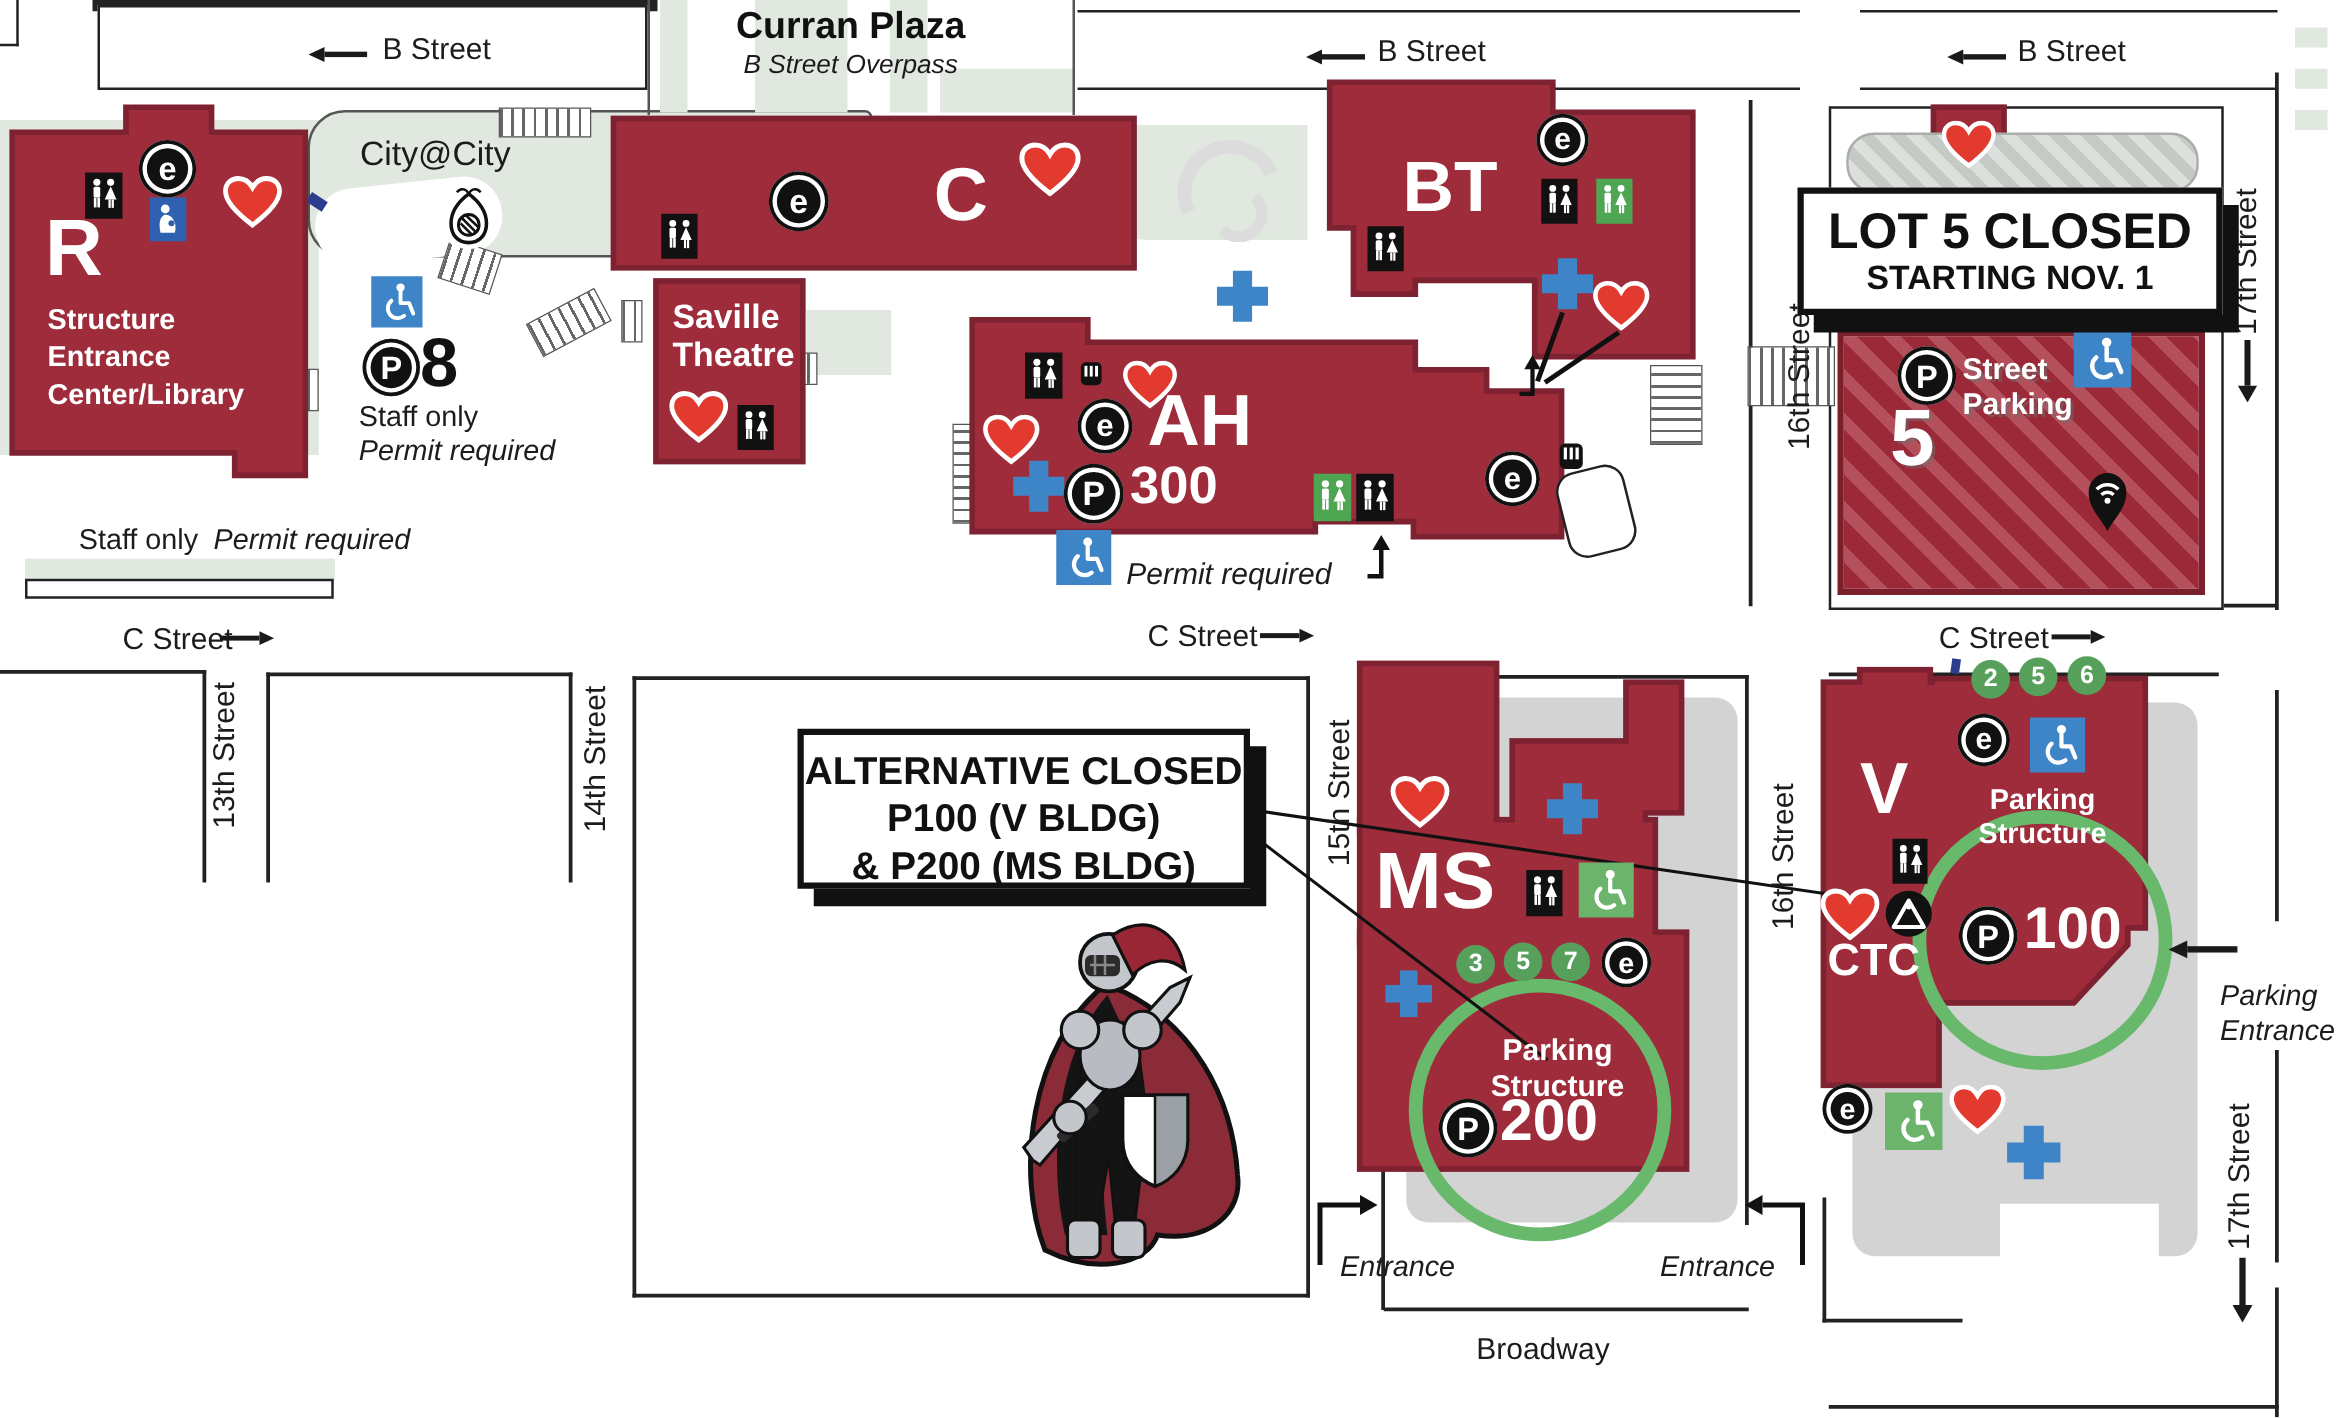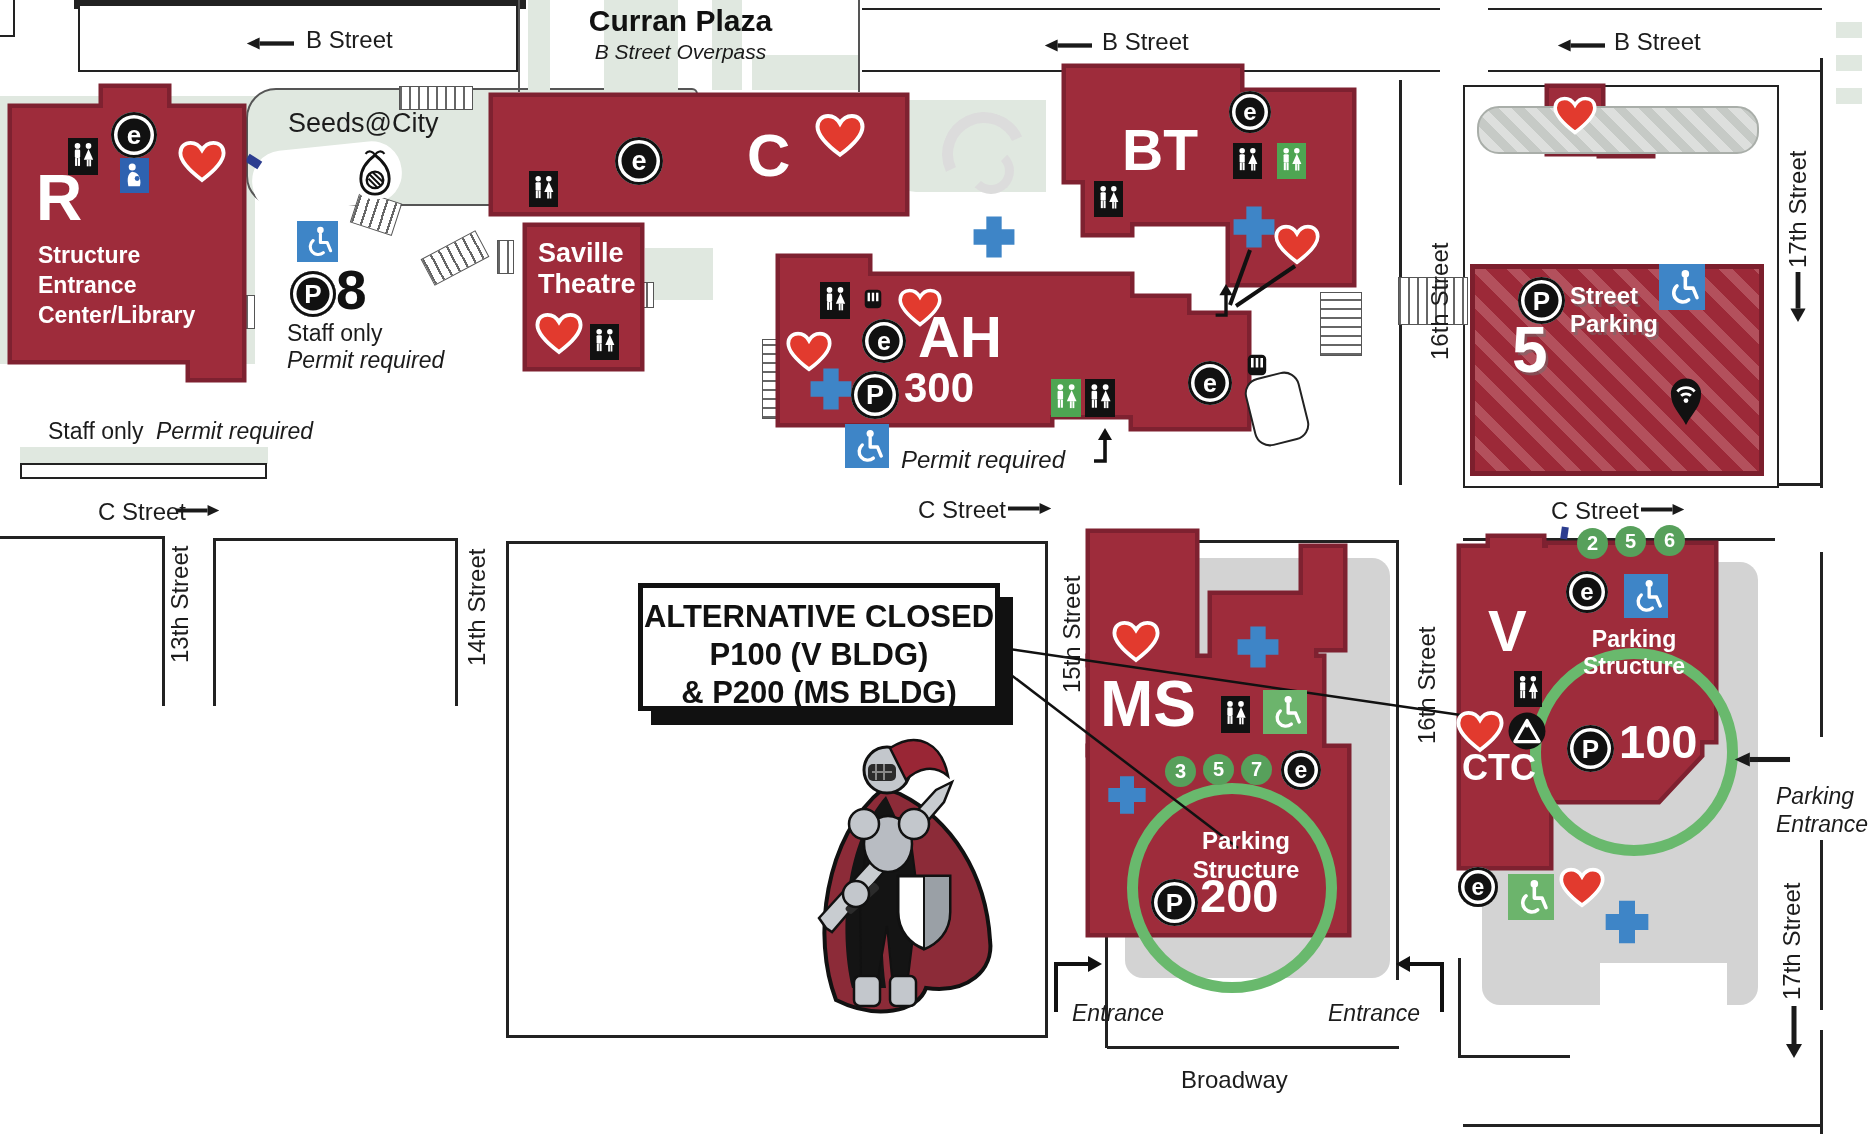--- a/index.html
+++ b/index.html
@@ -240,21 +240,21 @@
         <use href="#sym-arrow-r"></use>
       </svg>
     </div>
   <div class="lbl" style="left:1614px;top:28px">B Street</div>
 
   <div class="abs ctr" style="left:553px;top:4px;width:255px">
     <div style="font-size:30px;font-weight:800;color:#111">Curran Plaza</div>
     <div class="it" style="font-size:21px;margin-top:2px">B Street Overpass</div>
   </div>
 
-  <div class="lbl" style="left:288px;top:108px;font-size:27px">Seeds@City</div>
+  <div class="lbl" style="left:288px;top:108px;font-size:27px">City@City</div>
 
   <div class="lbl" style="left:98px;top:498px">C Street</div>
   <div class="ic" style="left:176px;top:503px;width:44px;height:15px">
       <svg viewBox="0 0 60 16">
         <use href="#sym-arrow-r"></use>
       </svg>
     </div>
   <div class="lbl" style="left:918px;top:496px">C Street</div>
   <div class="ic" style="left:1008px;top:501px;width:44px;height:15px">
       <svg viewBox="0 0 60 16">
@@ -281,21 +281,21 @@
         <use href="#sym-arrow-d"></use>
       </svg>
     </div>
   <div class="vlab" style="left:1778px;top:868px;height:132px">17th Street</div>
   <div class="ic" style="left:1786px;top:1006px;width:16px;height:52px">
       <svg viewBox="0 0 16 52">
         <use href="#sym-arrow-d"></use>
       </svg>
     </div>
 
-  <div class="lbl" style="left:48px;top:418px;font-size:23px">
+  <div class="lbl" style="left:63px;top:418px;font-size:23px">
     <span>Staff only</span>
     <span class="it" style="margin-left:6px">Permit required</span>
   </div>
 
   <div class="btx" style="left:36px;top:166px;font-size:64px">R</div>
   <div class="btx" style="left:38px;top:240px;font-size:23px;font-weight:700;line-height:30px">
     <div>Structure</div>
     <div>Entrance</div>
     <div>Center/Library</div>
   </div>
@@ -469,20 +469,24 @@
       <svg viewBox="0 0 36 36">
         <use href="#sym-access"></use>
       </svg>
     </div>
   <div class="ic" style="left:1664px;top:372px;width:44px;height:54px">
       <svg viewBox="0 0 40 50">
         <use href="#sym-wifi"></use>
       </svg>
     </div>
 
+  <div class="sign" style="left:1438px;top:150px;width:340px;height:102px;padding-top:8px">
+    <div style="font-size:40px;font-weight:800;color:#111;line-height:1.1">LOT 5 CLOSED</div>
+    <div style="font-size:27px;font-weight:800;color:#111">STARTING NOV. 1</div>
+  </div>
 
   <div class="ic" style="left:1112px;top:620px;width:48px;height:44px">
       <svg viewBox="0 0 40 36">
         <use href="#sym-heart"></use>
       </svg>
     </div>
   <div class="ic" style="left:1235px;top:624px;width:46px;height:46px">
       <svg viewBox="0 0 36 36">
         <use href="#sym-cross"></use>
       </svg>

